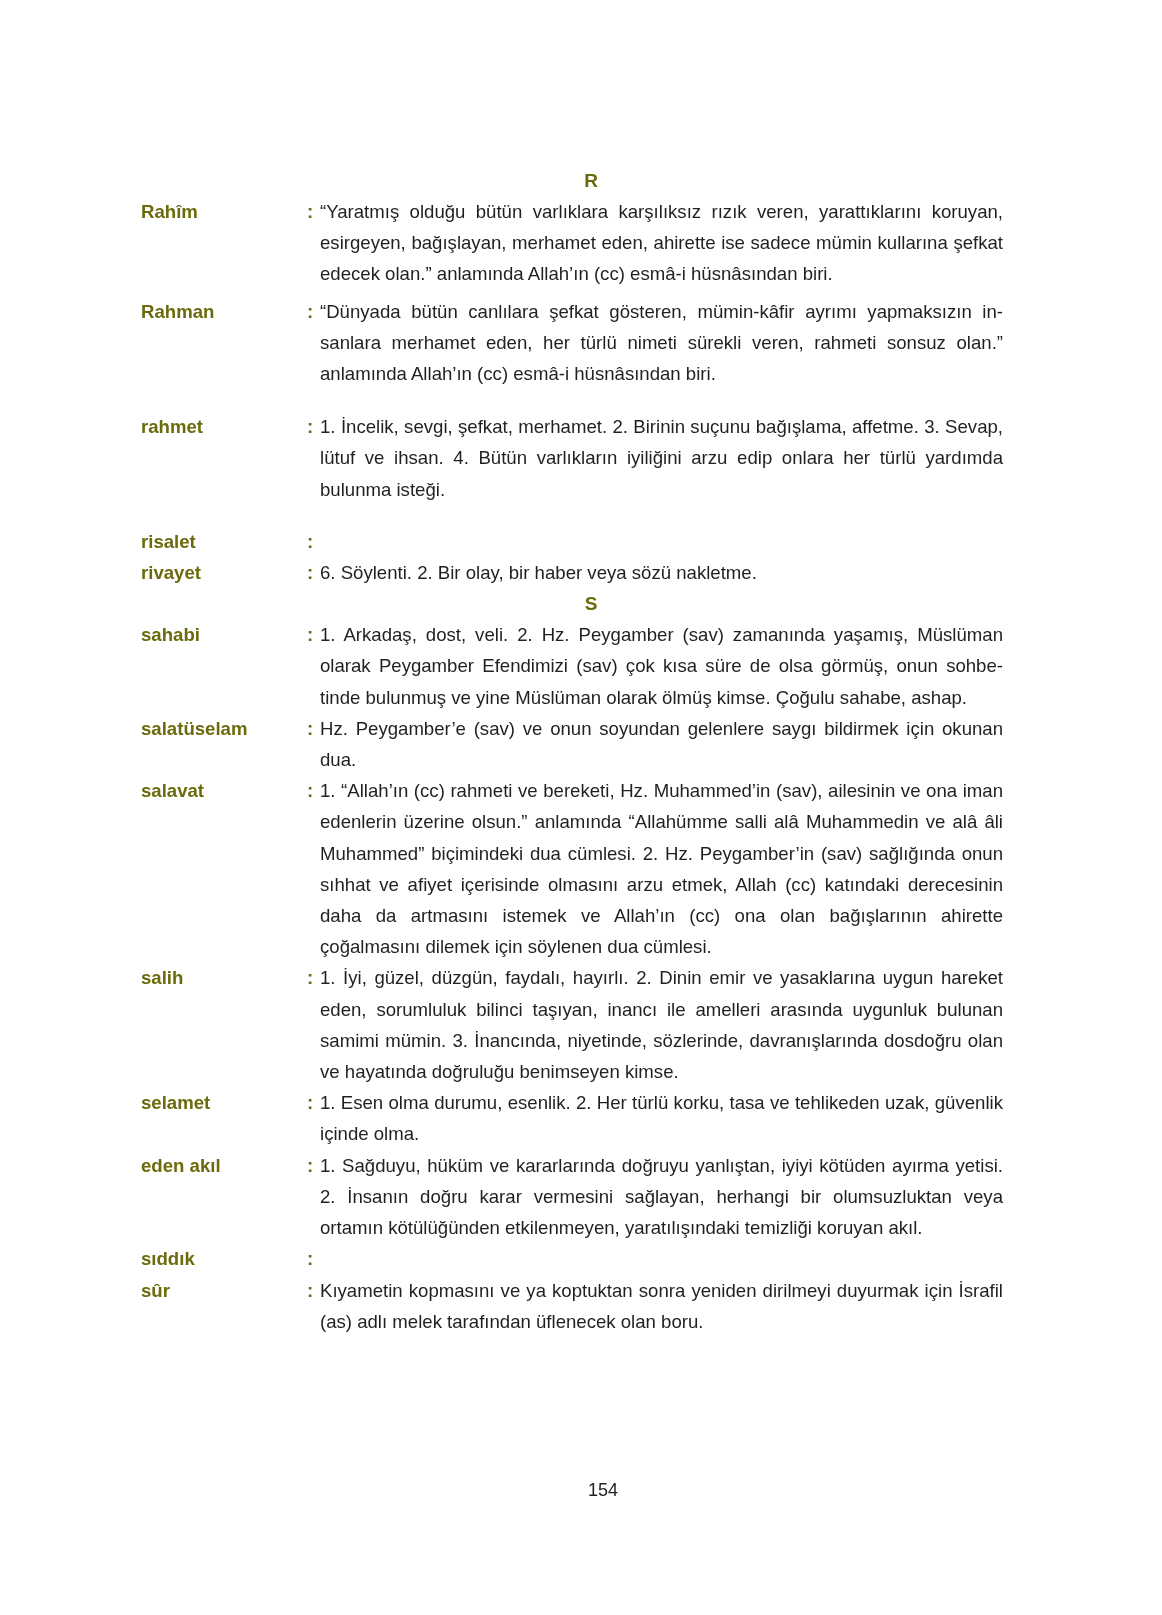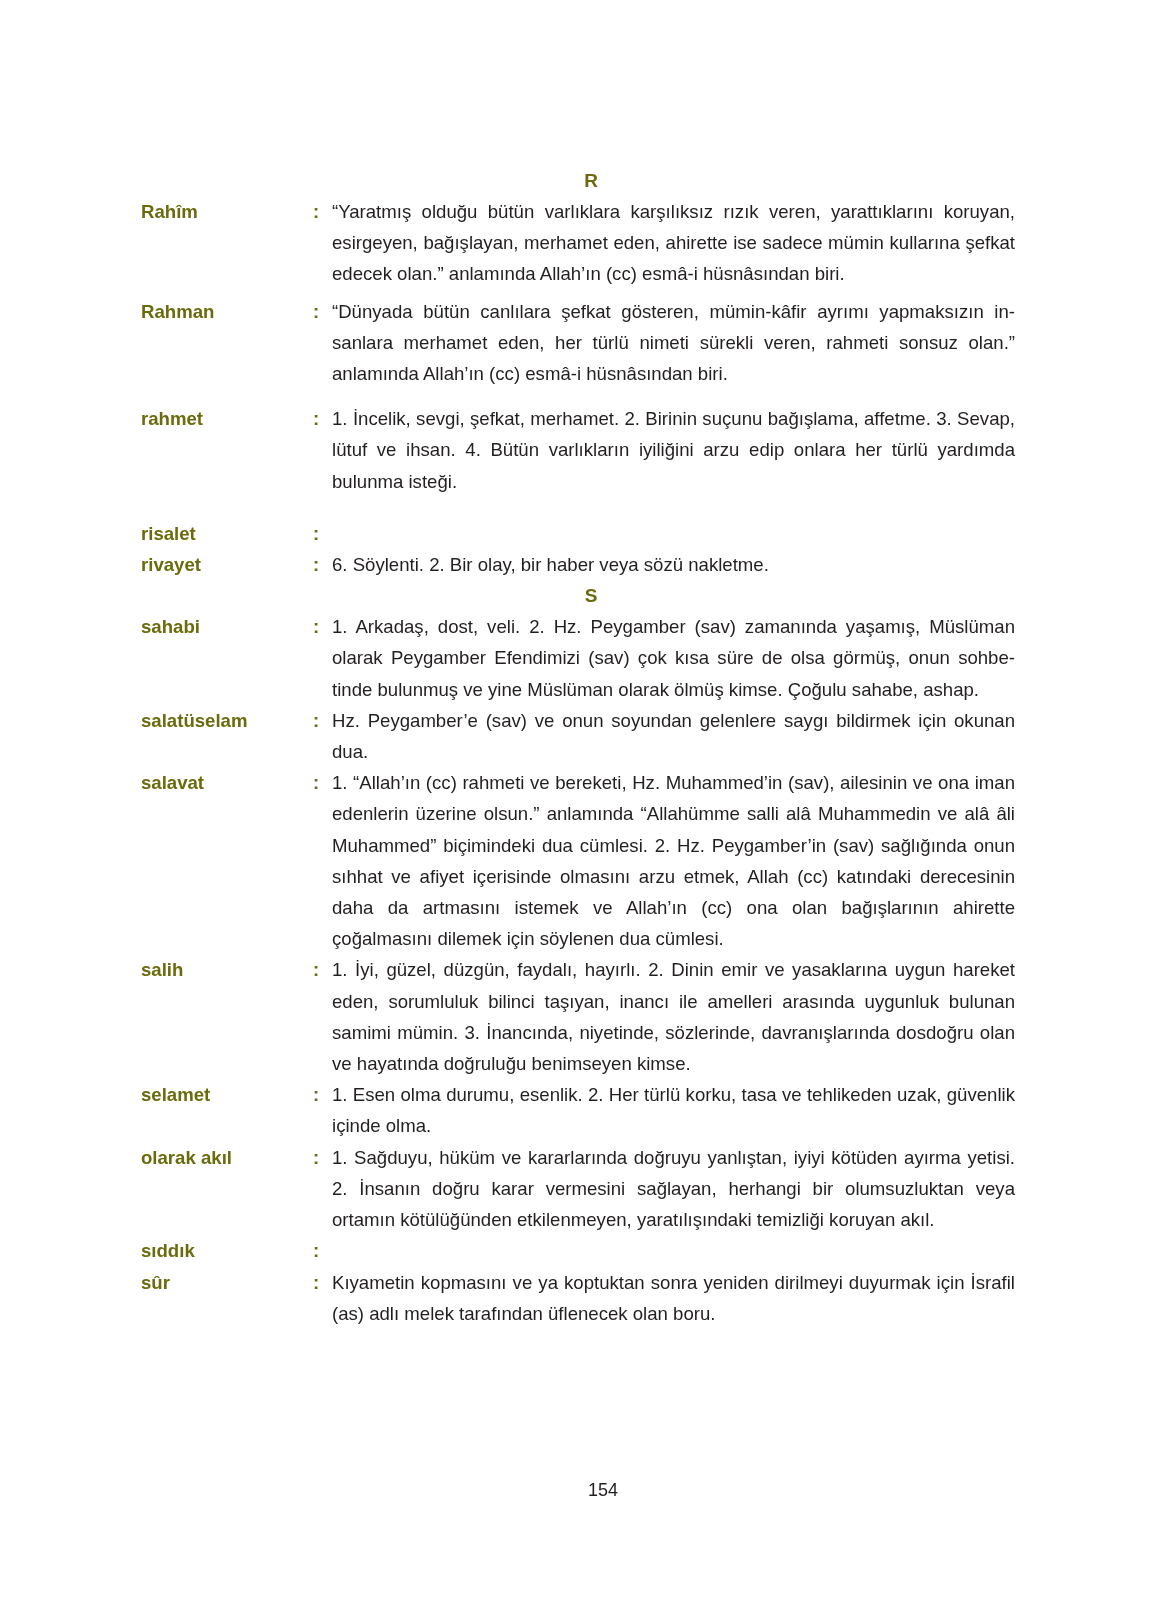--- a/index.html
+++ b/index.html
@@ -35,21 +35,20 @@
       line-height: 31px;
       height: 31px;
       color: #6b6b0d;
       padding-left: 20px;
     }
     .entry {
       display: flex;
       align-items: flex-start;
       font-size: 18.6px;
       line-height: 31.2px;
-      gap: 6px;
     }
     .term {
       width: 166px;
       flex: 0 0 166px;
       font-weight: bold;
       color: #6b6b0d;
       white-space: nowrap;
     }
     .colon {
       width: 13px;
@@ -88,21 +87,21 @@
       <div class="colon">:</div>
       <div class="definition">“Yaratmış olduğu bütün varlıklara karşılıksız rızık veren, yarattıklarını koruyan, esirgeyen, bağışlayan, merhamet eden, ahirette ise sadece mümin kullarına şef­kat edecek olan.” anlamında Allah’ın (cc) esmâ-i hüsnâsından biri.</div>
     </div>
 
     <div class="entry" style="margin-top:6px">
       <div class="term">Rahman</div>
       <div class="colon">:</div>
       <div class="definition">“Dünyada bütün canlılara şefkat gösteren, mümin-kâfir ayrımı yapmaksızın in­sanlara merhamet eden, her türlü nimeti sürekli veren, rahmeti sonsuz olan.” anlamında Allah’ın (cc) esmâ-i hüsnâsından biri.</div>
     </div>
 
-    <div class="entry" style="margin-top:14px">
+    <div class="entry" style="margin-top:22px">
       <div class="term">rahmet</div>
       <div class="colon">:</div>
       <div class="definition">1. İncelik, sevgi, şefkat, merhamet. 2. Birinin suçunu bağışlama, affetme. 3. Se­vap, lütuf ve ihsan. 4. Bütün varlıkların iyiliğini arzu edip onlara her türlü yardım­da bulunma isteği.</div>
     </div>
 
     <div class="entry" style="margin-top:21px">
       <div class="term">risalet</div>
       <div class="colon">:</div>
     </div>
 
@@ -138,21 +137,21 @@
       <div class="definition">1. İyi, güzel, düzgün, faydalı, hayırlı. 2. Dinin emir ve yasaklarına uygun hareket eden, sorumluluk bilinci taşıyan, inancı ile amelleri arasında uygunluk bulunan samimi mümin. 3. İnancında, niyetinde, sözlerinde, davranışlarında dosdoğru olan ve hayatında doğruluğu benimseyen kimse.</div>
     </div>
 
     <div class="entry">
       <div class="term">selamet</div>
       <div class="colon">:</div>
       <div class="definition">1. Esen olma durumu, esenlik. 2. Her türlü korku, tasa ve tehlikeden uzak, gü­venlik içinde olma.</div>
     </div>
 
     <div class="entry">
-      <div class="term">olarak akıl</div>
+      <div class="term">eden akıl</div>
       <div class="colon">:</div>
       <div class="definition">1. Sağduyu, hüküm ve kararlarında doğruyu yanlıştan, iyiyi kötüden ayırma ye­tisi. 2. İnsanın doğru karar vermesini sağlayan, herhangi bir olumsuzluktan veya ortamın kötülüğünden etkilenmeyen, yaratılışındaki temizliği koruyan akıl.</div>
     </div>
 
     <div class="entry">
       <div class="term">sıddık</div>
       <div class="colon">:</div>
     </div>
 
     <div class="entry">

